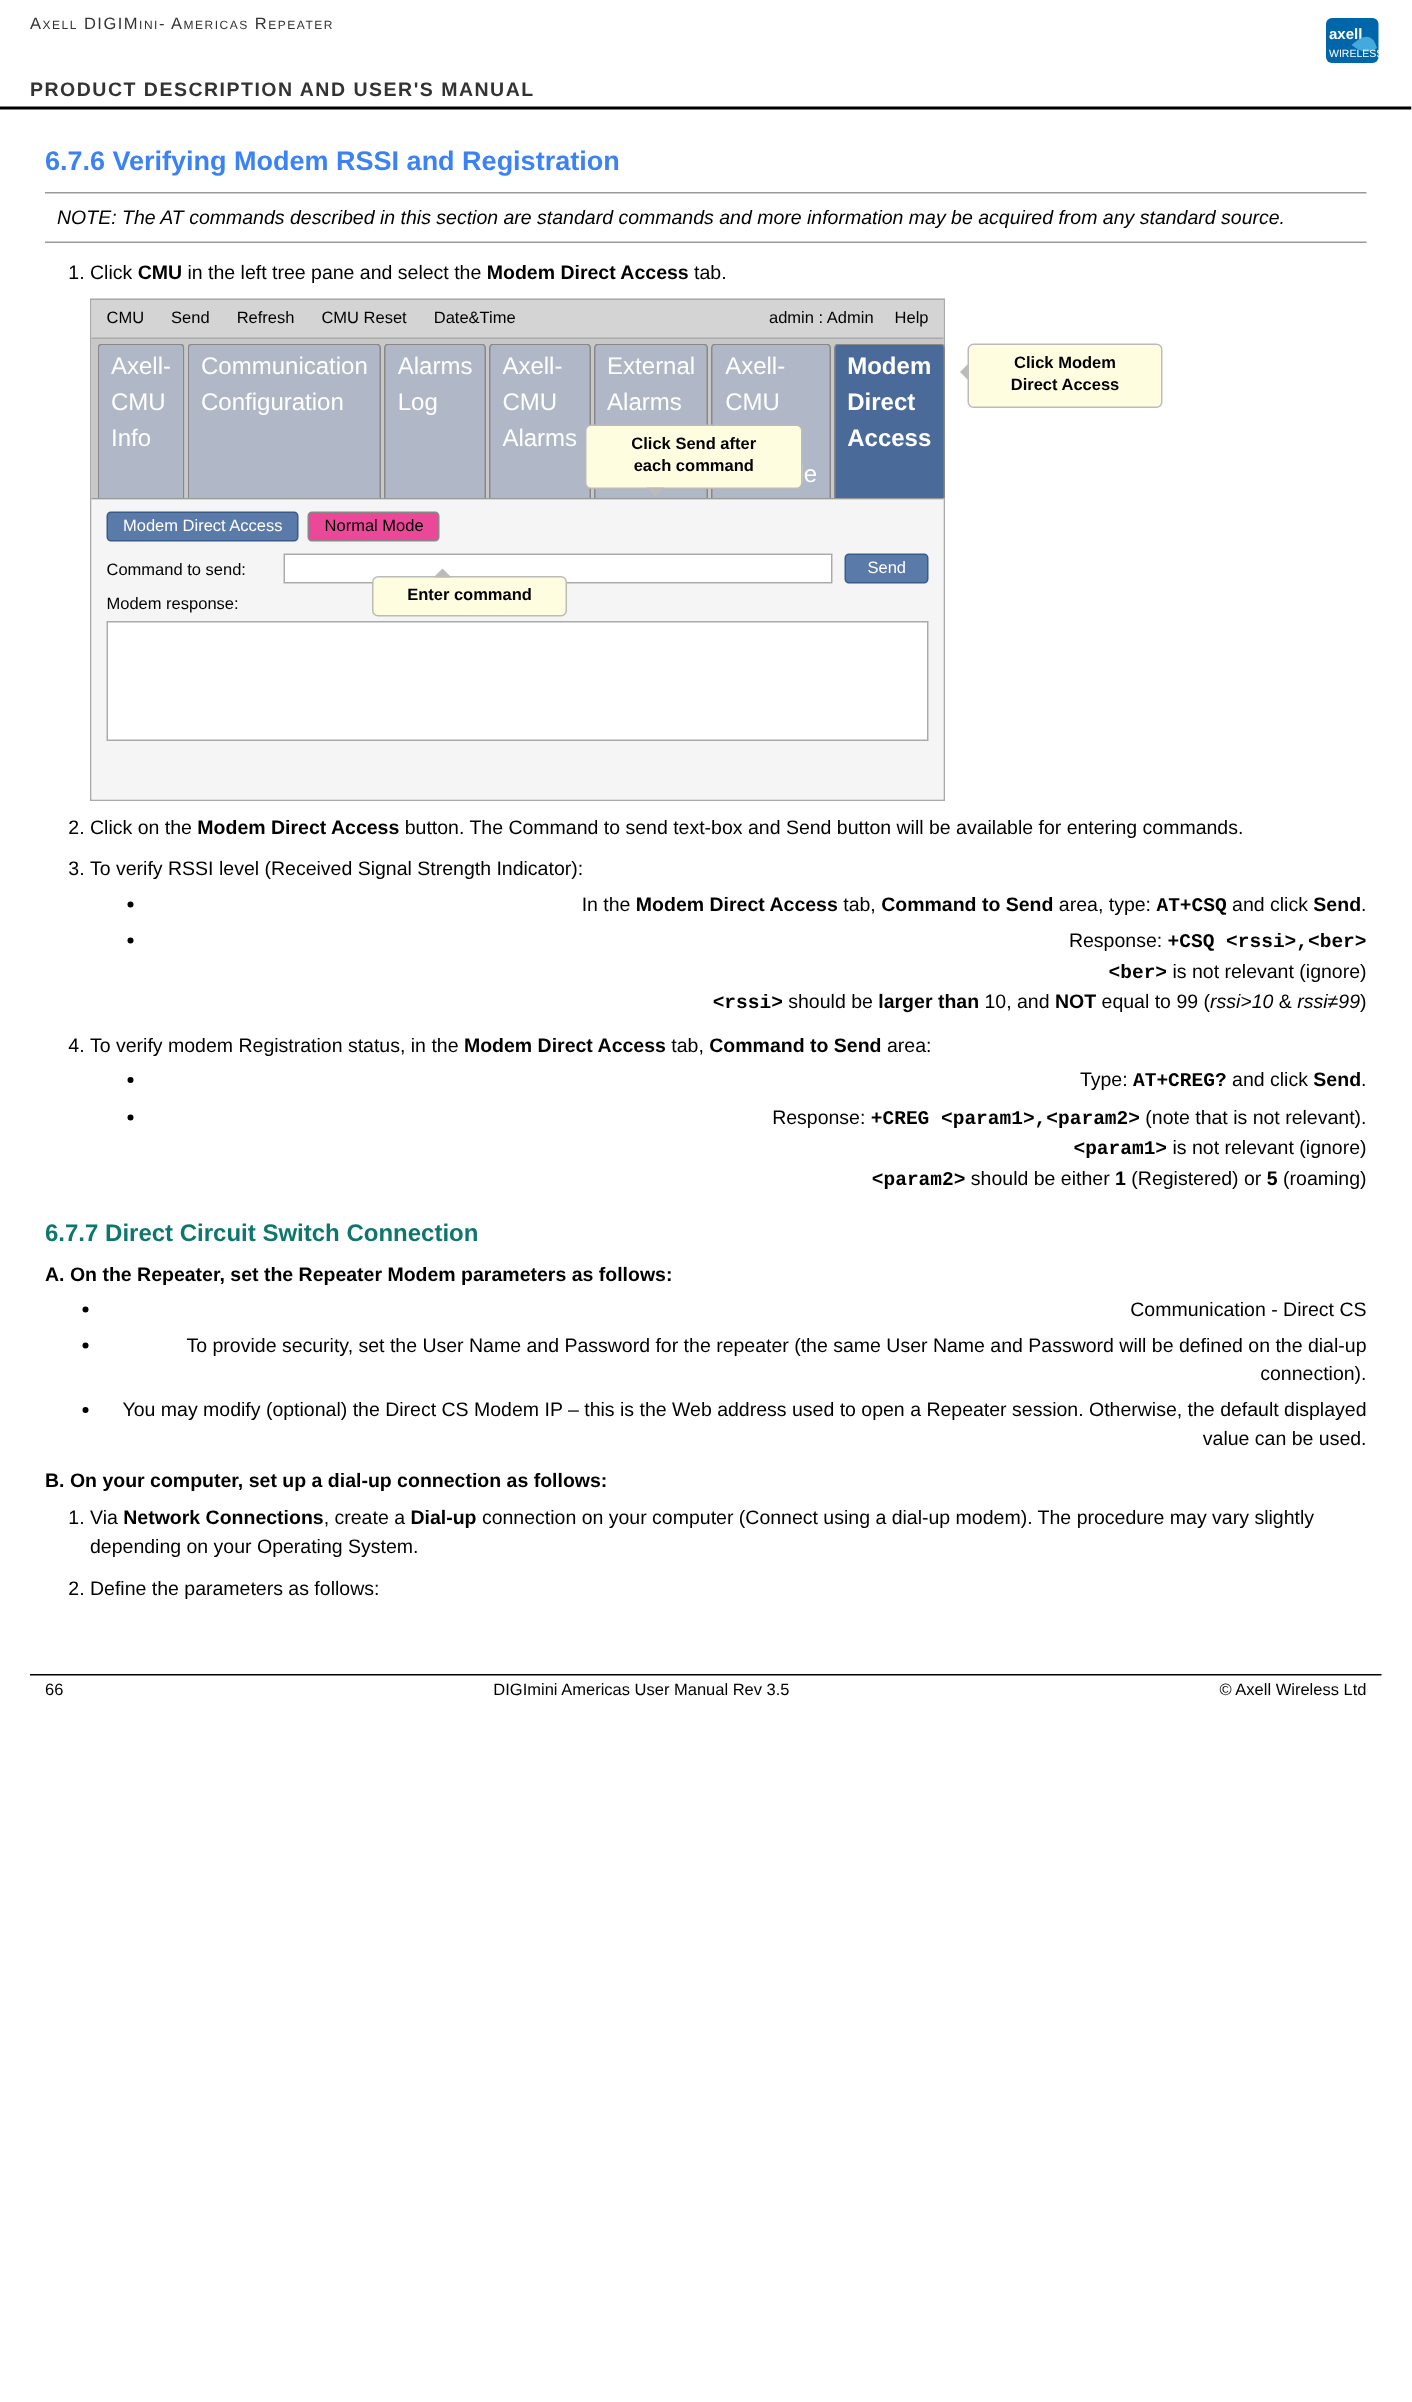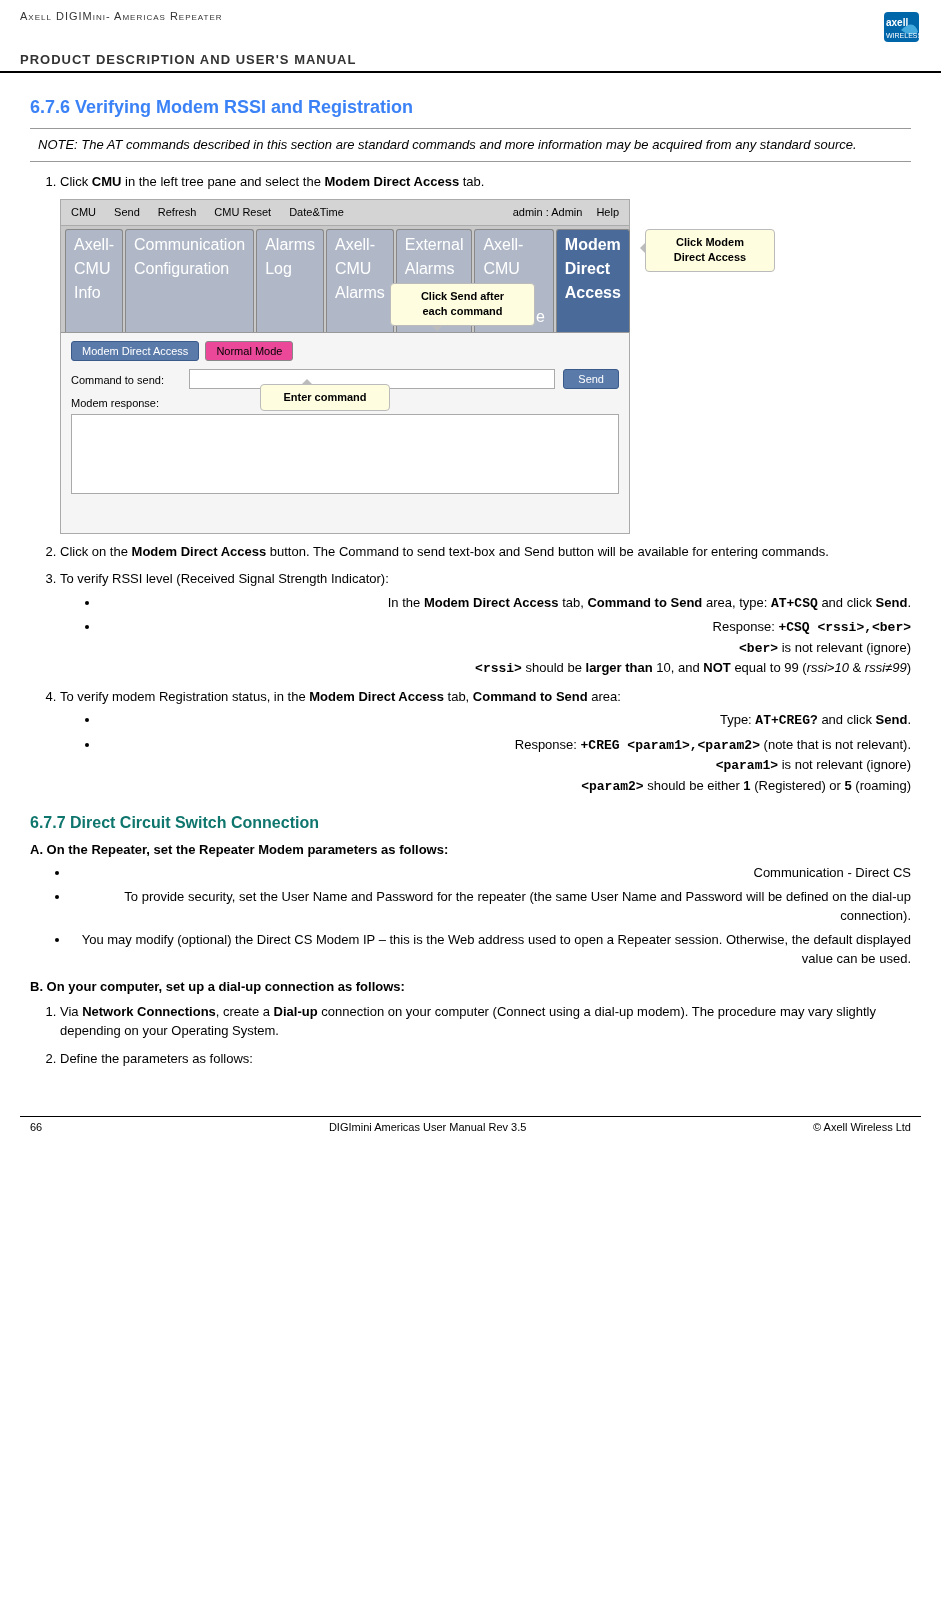--- a/index.html
+++ b/index.html
@@ -328,21 +328,21 @@
           Click <span style="font-weight:bold;">Modem<br>Direct Access</span>
         </div>
 
         
         <div style="position:absolute; top:84px; left:330px; width:145px; background:#fffde0; border:1.5px solid #bbb; border-radius:4px; padding:5px 8px; font-size:11px; font-weight:bold; text-align:center; line-height:1.4;">
           <div style="position:absolute; bottom:-12px; left:40px; border:6px solid transparent; border-top-color:#bbb;"></div>
           Click <span style="font-weight:bold;">Send</span> after<br>each command
         </div>
 
         
-        <div style="position:absolute; top:185px; left:200px; width:130px; background:#fffde0; border:1.5px solid #bbb; border-radius:4px; padding:5px 8px; font-size:11px; font-weight:bold; text-align:center; line-height:1.4;">
+        <div style="position:absolute; top:185px; left:188px; width:130px; background:#fffde0; border:1.5px solid #bbb; border-radius:4px; padding:5px 8px; font-size:11px; font-weight:bold; text-align:center; line-height:1.4;">
           <div style="position:absolute; top:-12px; left:40px; border:6px solid transparent; border-bottom-color:#bbb;"></div>
           Enter command
         </div>
       </div>
     </li>
 
     <li>
       Click on the <span class="bold">Modem Direct Access</span> button. The Command to send text-box and Send button will be available for entering commands.
     </li>
 

